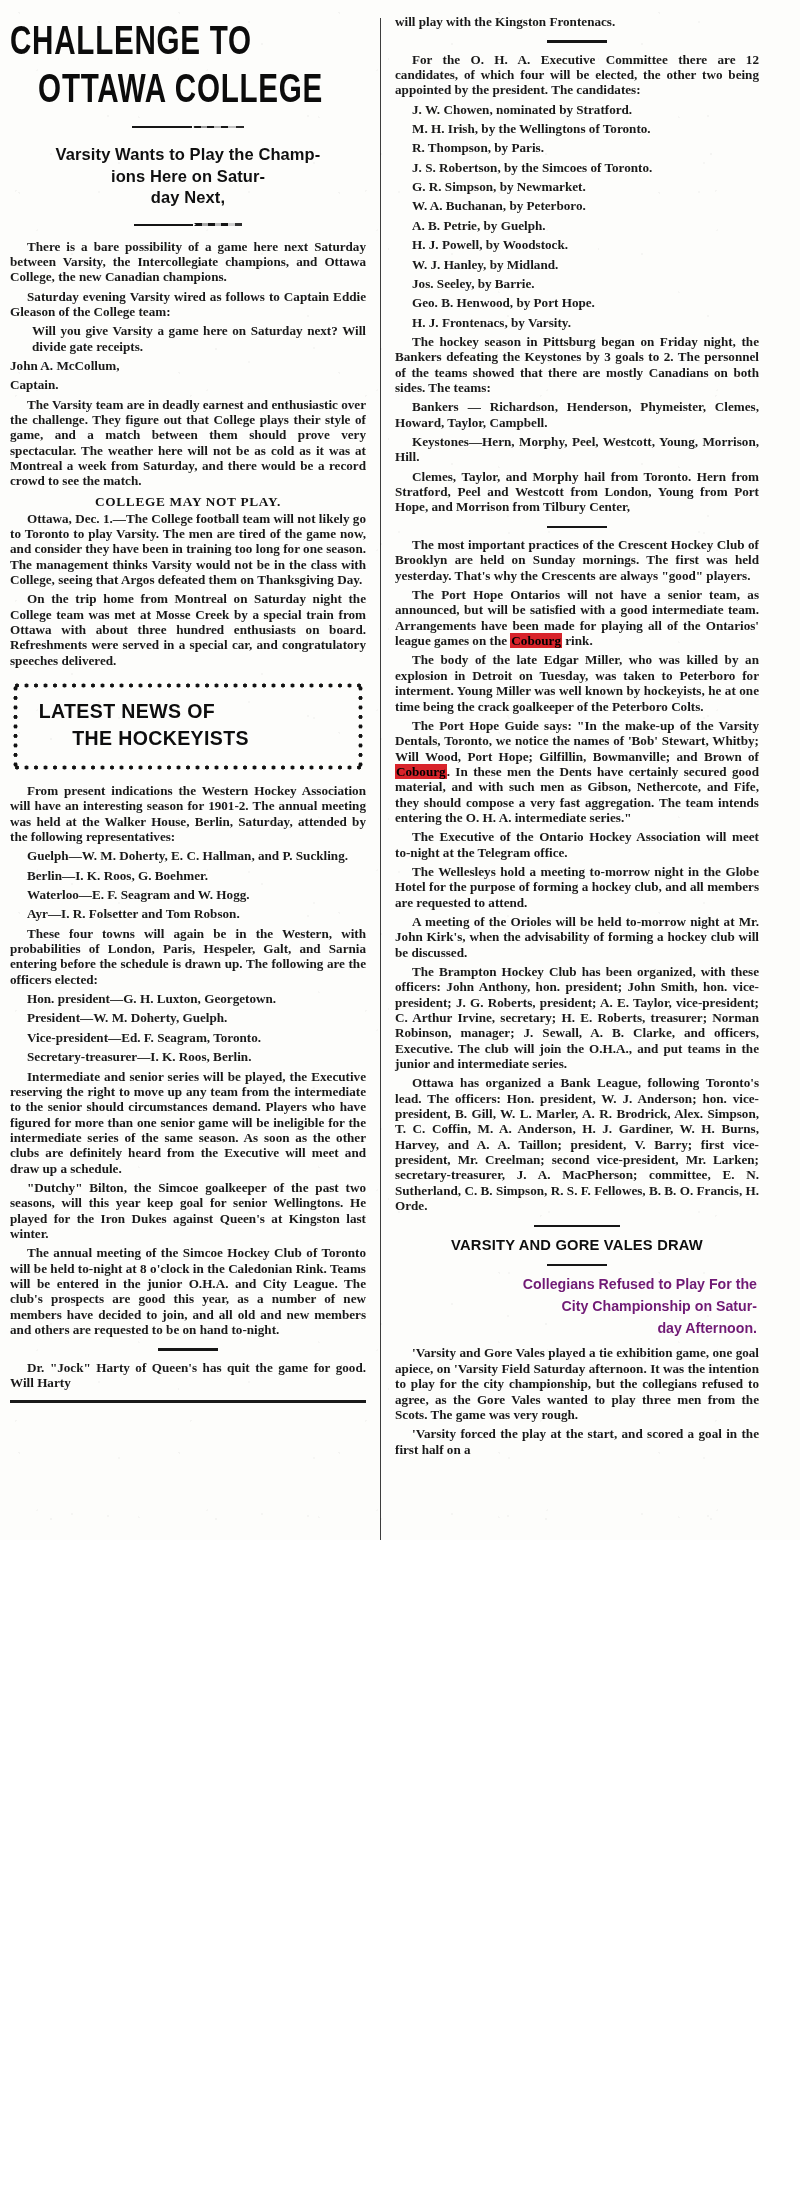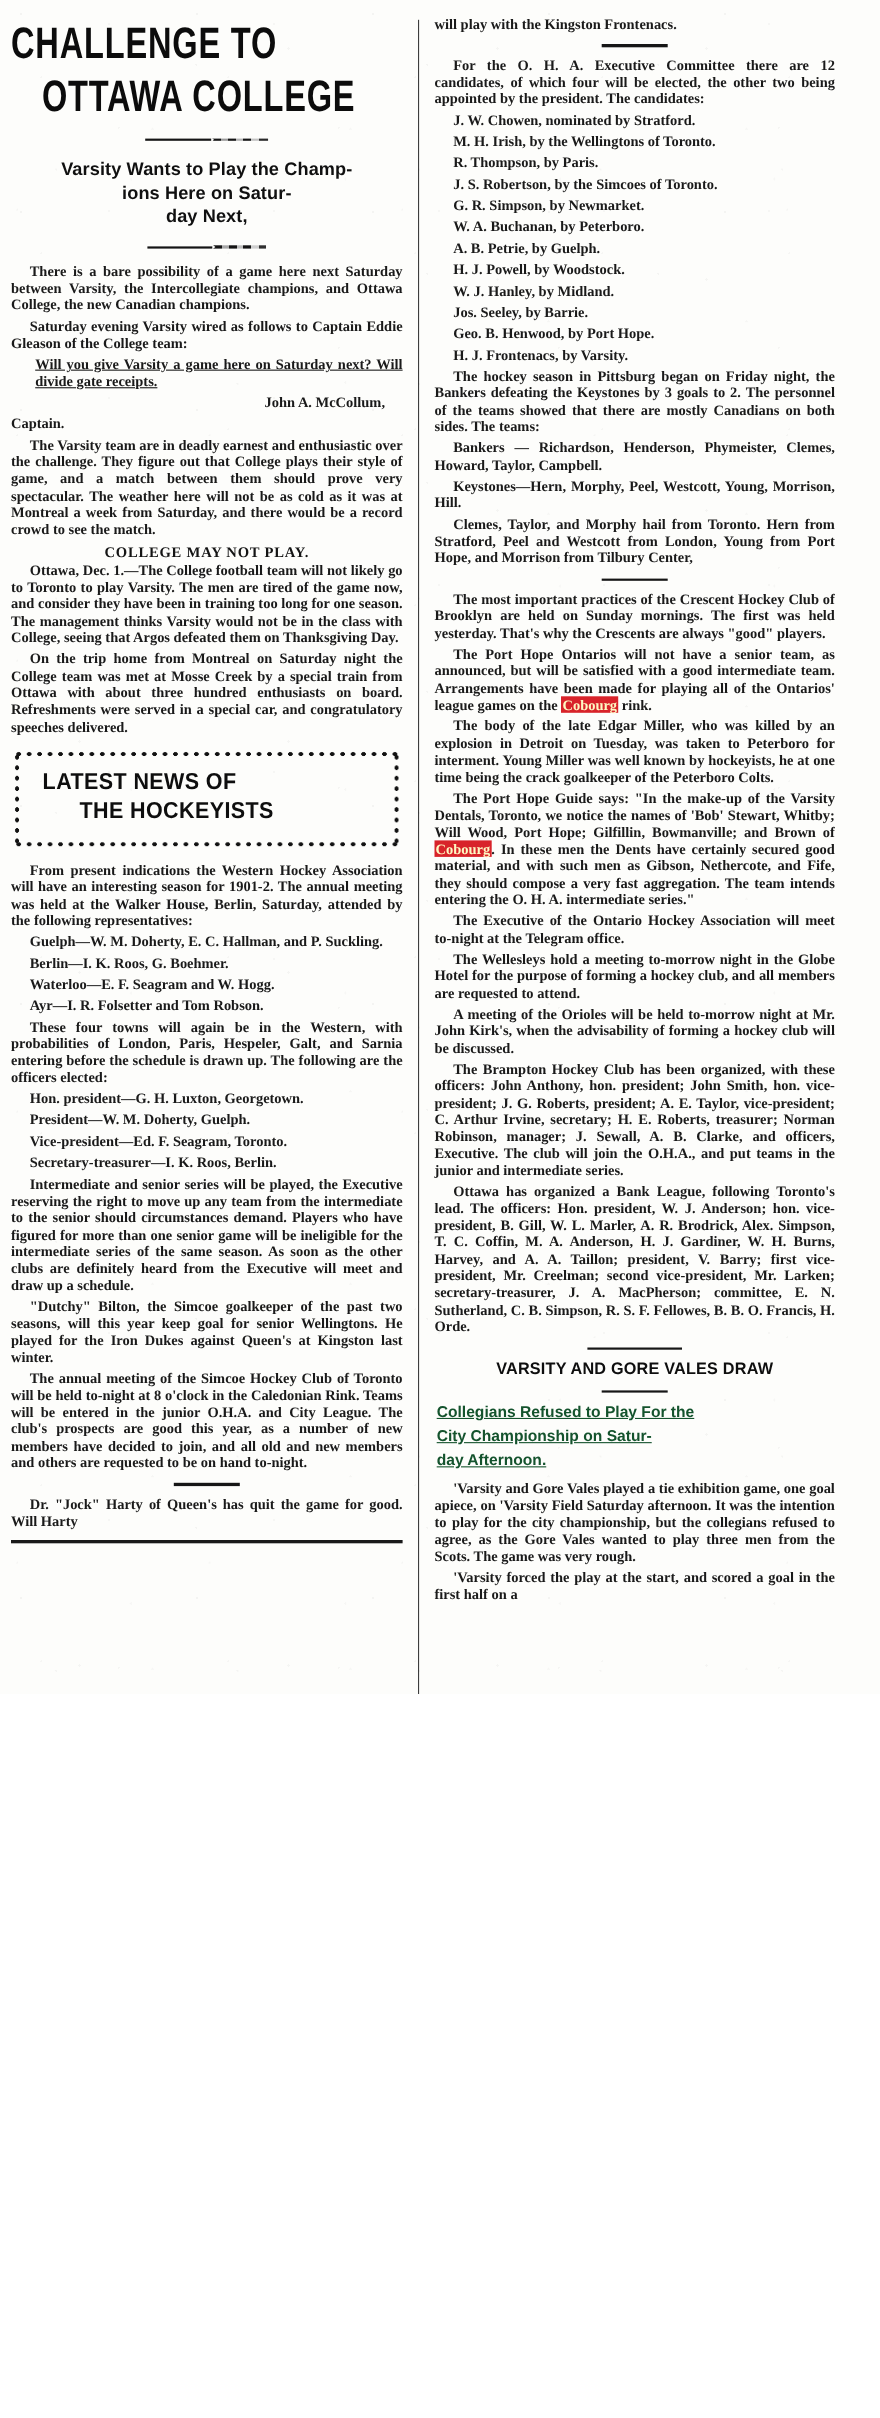--- a/index.html
+++ b/index.html
@@ -152,22 +152,22 @@
     font-size: 13.15px;
     line-height: 15.35px;
     text-align: justify;
     text-justify: inter-word;
     color: #1a1a1a;
     margin: 0;
     -webkit-font-smoothing: none;
   }
   .body-text + .body-text { margin-top: 4px; }
   .body-text.indent { text-indent: 17px; }
-  .body-text.quote  { padding-left: 22px; text-indent: 0; text-decoration: underline; }
-  .body-text.sig    { text-align: right; padding-right: 16px; text-indent: 0; }
+  .body-text.quote  { padding-left: 22px; text-indent: 0; }
+  .body-text.sig    { padding-right: 16px; text-indent: 0; }
   .body-text.sig2   { padding-right: 40px; text-indent: 0; }
 
   .sec-head {
     font-family: "Liberation Serif", serif;
     font-weight: 700;
     font-size: 13.3px;
     letter-spacing: .7px;
     text-align: center;
     margin: 5px 0 1px 0;
     color: #141414;
@@ -235,30 +235,29 @@
     text-align: center;
     color: #0e0e0e;
     margin: 2px 0 0 0;
     transform: scaleX(.97);
   }
   .sans-sub {
     font-family: "Liberation Sans", sans-serif;
     font-weight: 700;
     font-size: 14.2px;
     line-height: 1.32;
-    text-align: left;
-    color: #14532d;
+    text-align: right;
+    color: #701a75;
     margin: 3px 2px 0 2px;
-    text-decoration: underline;
   }
 
   
   .hl {
     background: #d8232a;
-    color: #fef9c3;
+    color: #000000;
     padding: 0 1px;
     box-decoration-break: clone;
   }
 
   .bot-rule {
     height: 2.2px;
     background: #1a1a1a;
     margin: 10px 0 8px 0;
   }
 </style>

